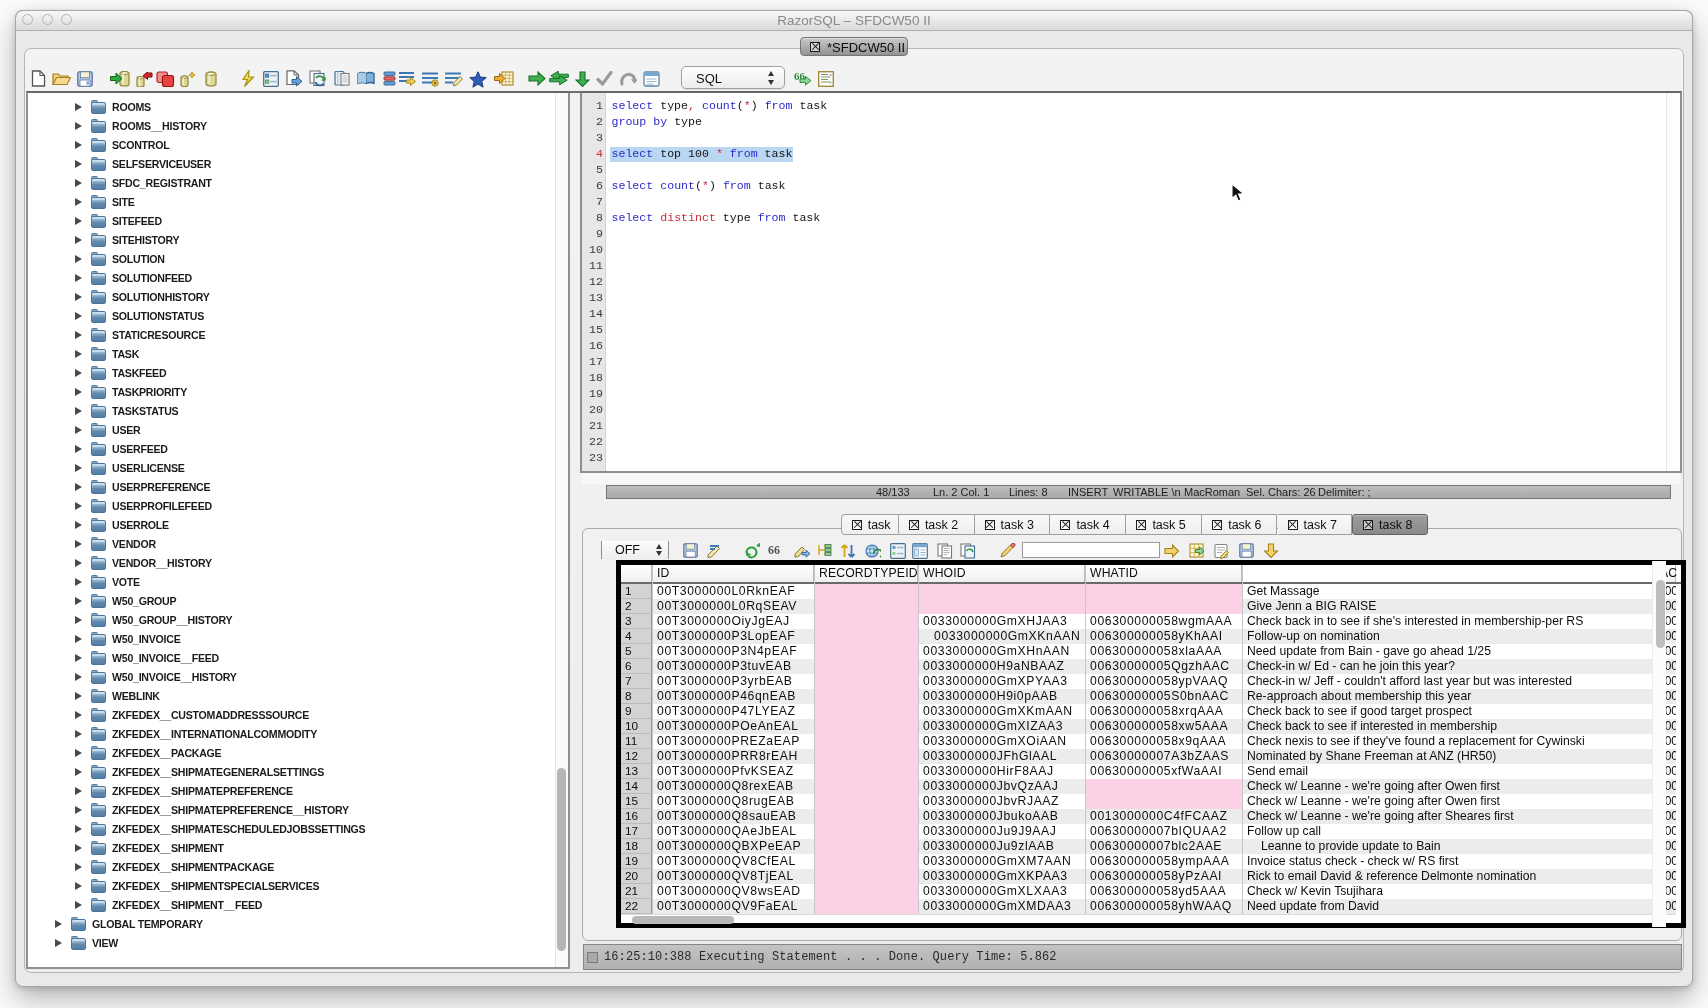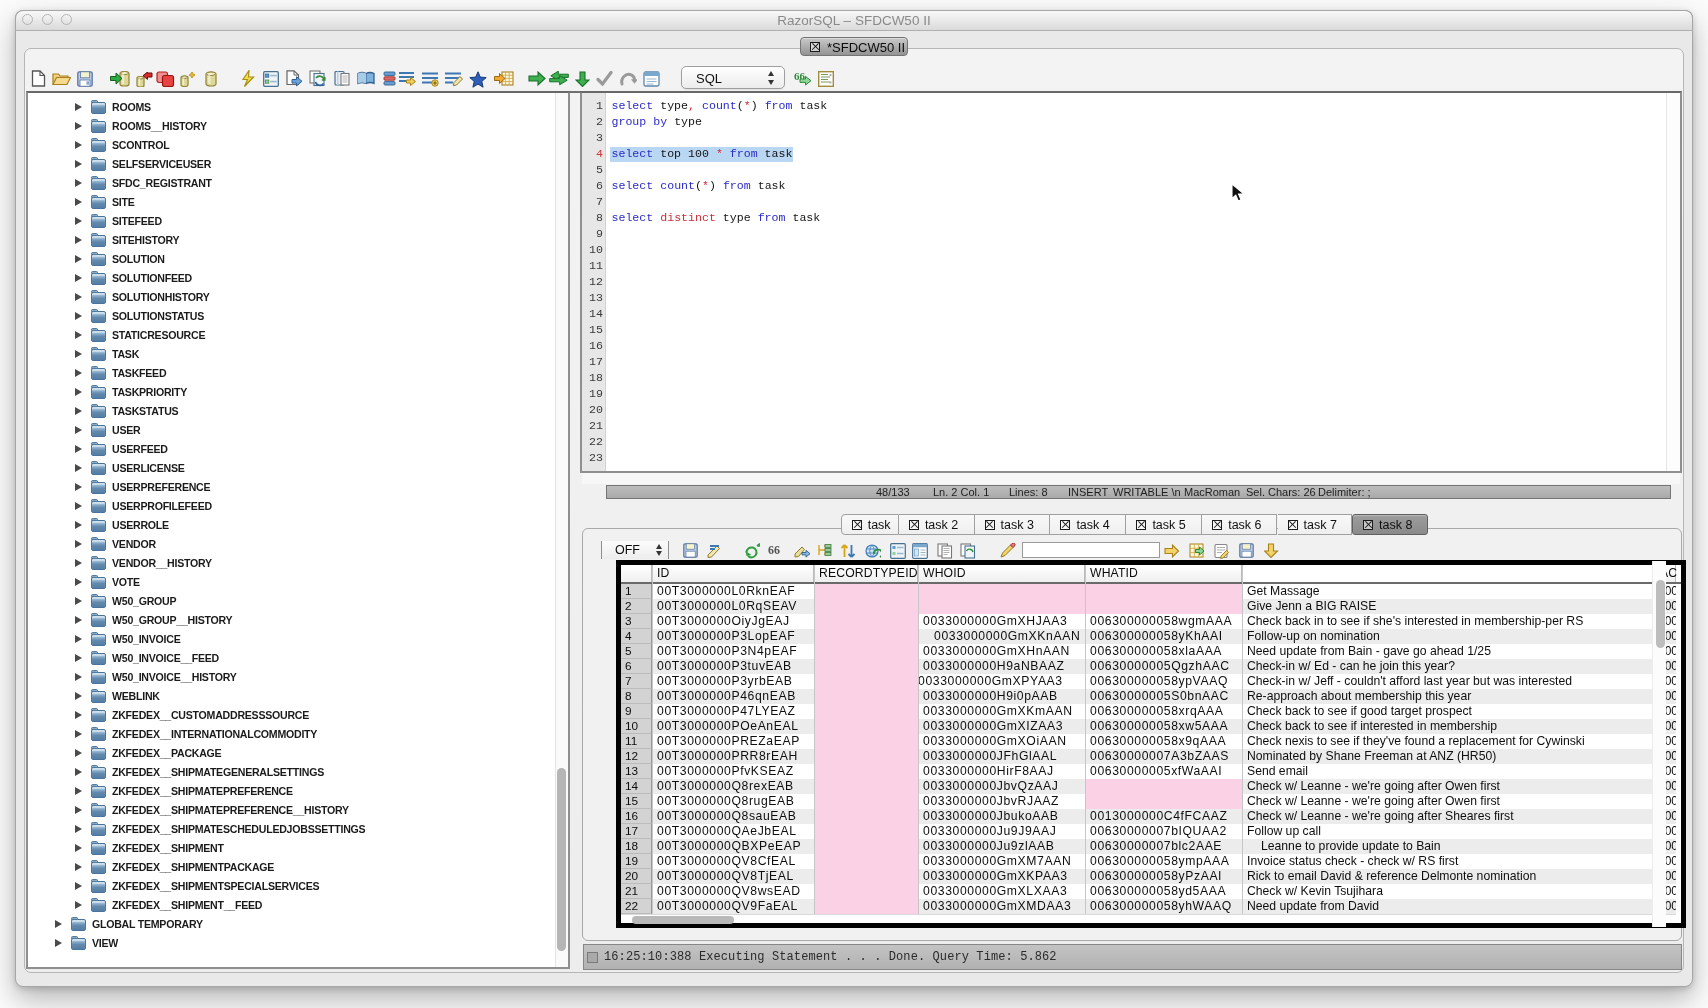--- a/index.html
+++ b/index.html
@@ -808,21 +808,21 @@
       <div class="gcell num" style="left:297px;width:167px;padding-left:5px">0033000000H9aNBAAZ</div>
       <div class="gcell num" style="left:464px;width:157px;padding-left:5px">00630000005QgzhAAC</div>
       <div class="gcell" style="left:621px;width:413px;padding-left:5px">Check-in w/ Ed - can he join this year?</div>
       <div class="gcell" style="left:1034px;width:21px;padding-left:3px;font-size:12px">2000</div>
     </div>
 <div class="rline" style="top:108.5px"></div>
 <div class="grow" style="top:108.5px">
       <div class="gcell rn" style="left:0;width:31px">7</div>
       <div class="gcell num" style="left:31px;width:162px;padding-left:5px">00T3000000P3yrbEAB</div>
       <div class="gcell pink" style="left:193px;width:104px"></div>
-      <div class="gcell num" style="left:297px;width:167px;">0033000000GmXPYAA3</div>
+      <div class="gcell num" style="left:297px;width:167px;padding-left:5px">0033000000GmXPYAA3</div>
       <div class="gcell num" style="left:464px;width:157px;padding-left:5px">006300000058ypVAAQ</div>
       <div class="gcell" style="left:621px;width:413px;padding-left:5px">Check-in w/ Jeff - couldn't afford last year but was interested</div>
       <div class="gcell" style="left:1034px;width:21px;padding-left:3px;font-size:12px">2000</div>
     </div>
 <div class="rline" style="top:123.5px"></div>
 <div class="grow galt" style="top:123.5px">
       <div class="gcell rn" style="left:0;width:31px">8</div>
       <div class="gcell num" style="left:31px;width:162px;padding-left:5px">00T3000000P46qnEAB</div>
       <div class="gcell pink" style="left:193px;width:104px"></div>
       <div class="gcell num" style="left:297px;width:167px;padding-left:5px">0033000000H9i0pAAB</div>

